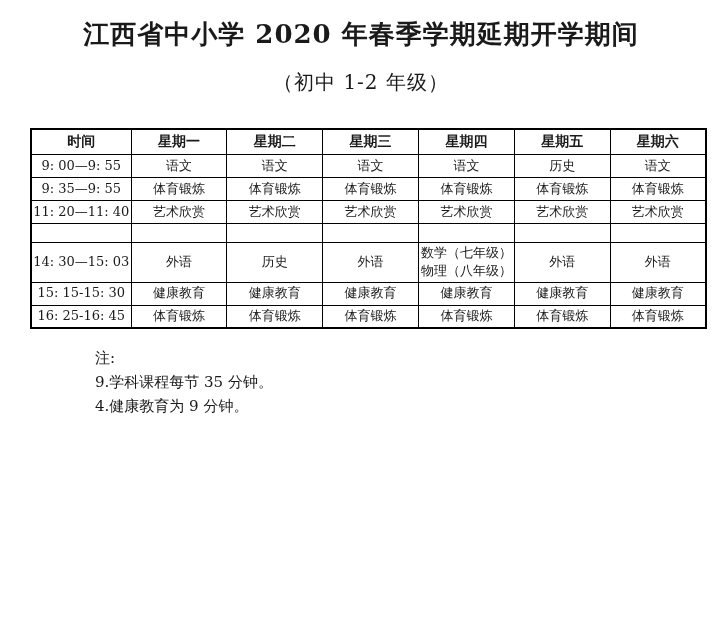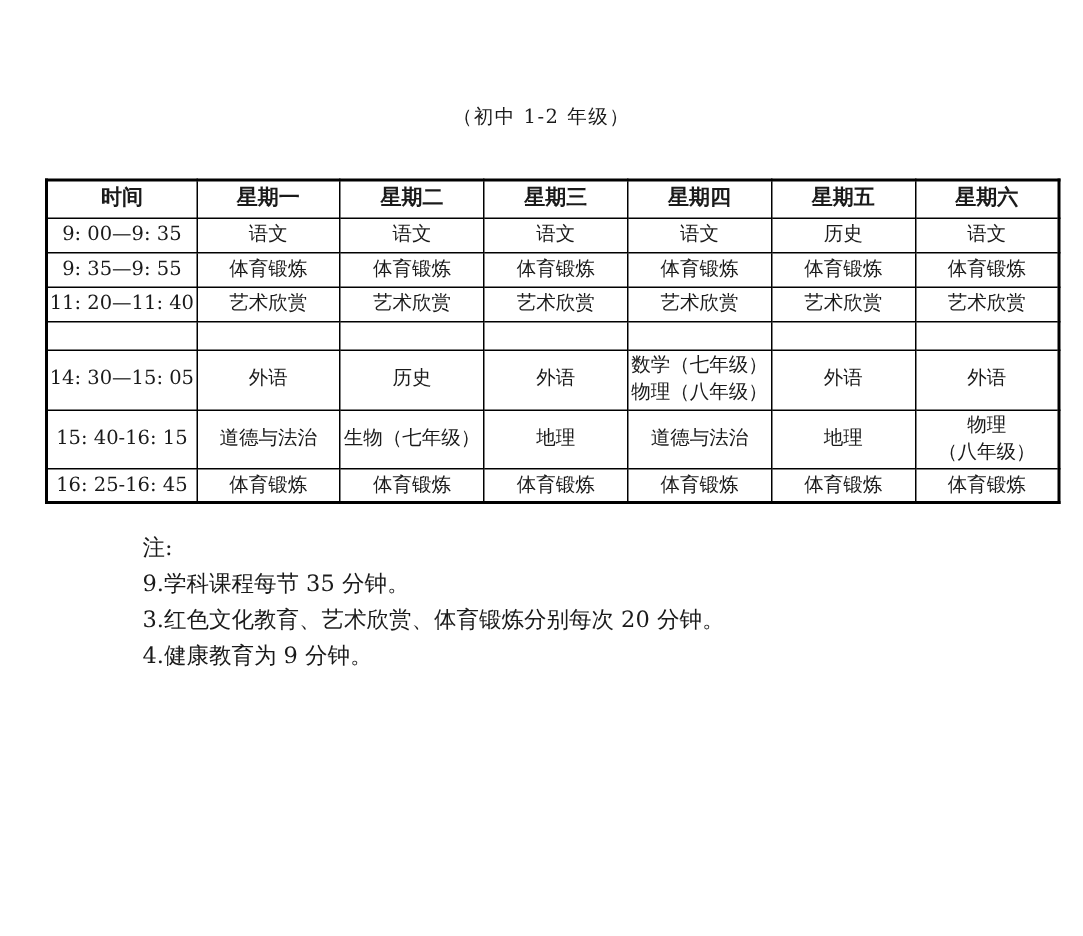--- a/index.html
+++ b/index.html
@@ -16,21 +16,21 @@
   .title {
     margin: 16px 10px 0 10px;
     text-align: center;
     font-size: 26px;
     font-weight: bold;
     line-height: 1.45;
     letter-spacing: 1px;
   }
   .subtitle {
     text-align: center;
-    font-size: 13px;
+    font-size: 20px;
     margin-top: 15px;
     letter-spacing: 1px;
   }
   table.schedule {
     border-collapse: collapse;
     table-layout: fixed;
     width: 677px;
     margin: 32px 0 0 30px;
     border: 2px solid #000000;
   }
@@ -58,40 +58,40 @@
     line-height: 1.6;
   }
   .notes div { margin: 0; }
 </style>
 </head>
 <body>
 
 <div class="page">
 
   <div class="title">
-    <br>
+    <span>江西省中小学 2020 年春季学期延期开学期间</span><br>
   </div>
 
   <div class="subtitle">（初中 1-2 年级）</div>
 
   <table class="schedule">
     <thead>
       <tr id="header-row">
           <th>时间</th>
           <th>星期一</th>
           <th>星期二</th>
           <th>星期三</th>
           <th>星期四</th>
           <th>星期五</th>
           <th>星期六</th>
         </tr>
     </thead>
     <tbody id="table-body">
         <tr>
-          <td>9: 00—9: 35</td>
+          <td>9: 00—9: 55</td>
           <td>语文</td>
           <td>语文</td>
           <td>语文</td>
           <td>语文</td>
           <td>历史</td>
           <td>语文</td>
         </tr>
         <tr>
           <td>9: 35—9: 55</td>
           <td>体育锻炼</td>
@@ -113,51 +113,49 @@
         <tr class="spacer">
           <td></td>
           <td></td>
           <td></td>
           <td></td>
           <td></td>
           <td></td>
           <td></td>
         </tr>
         <tr>
-          <td>14: 30—15: 05</td>
+          <td>14: 30—15: 03</td>
           <td>外语</td>
           <td>历史</td>
           <td>外语</td>
           <td>数学（七年级）
 物理（八年级）</td>
           <td>外语</td>
           <td>外语</td>
         </tr>
         <tr>
-          <td>15: 40-16: 15</td>
-          <td>道德与法治</td>
-          <td>生物（七年级）</td>
-          <td>地理</td>
-          <td>道德与法治</td>
-          <td>地理</td>
-          <td>物理
-（八年级）</td>
+          <td>15: 15-15: 30</td>
+          <td>健康教育</td>
+          <td>健康教育</td>
+          <td>健康教育</td>
+          <td>健康教育</td>
+          <td>健康教育</td>
+          <td>健康教育</td>
         </tr>
         <tr>
           <td>16: 25-16: 45</td>
           <td>体育锻炼</td>
           <td>体育锻炼</td>
           <td>体育锻炼</td>
           <td>体育锻炼</td>
           <td>体育锻炼</td>
           <td>体育锻炼</td>
         </tr>
       </tbody>
   </table>
 
   <div class="notes">
     <div>注:</div>
     <div>9.学科课程每节 35 分钟。</div>
-    <div>3.红色文化教育、艺术欣赏、体育锻炼分别每次 20 分钟。</div>
     <div>4.健康教育为 9 分钟。</div>
   </div>
 
 </div>
 
 </body></html>

